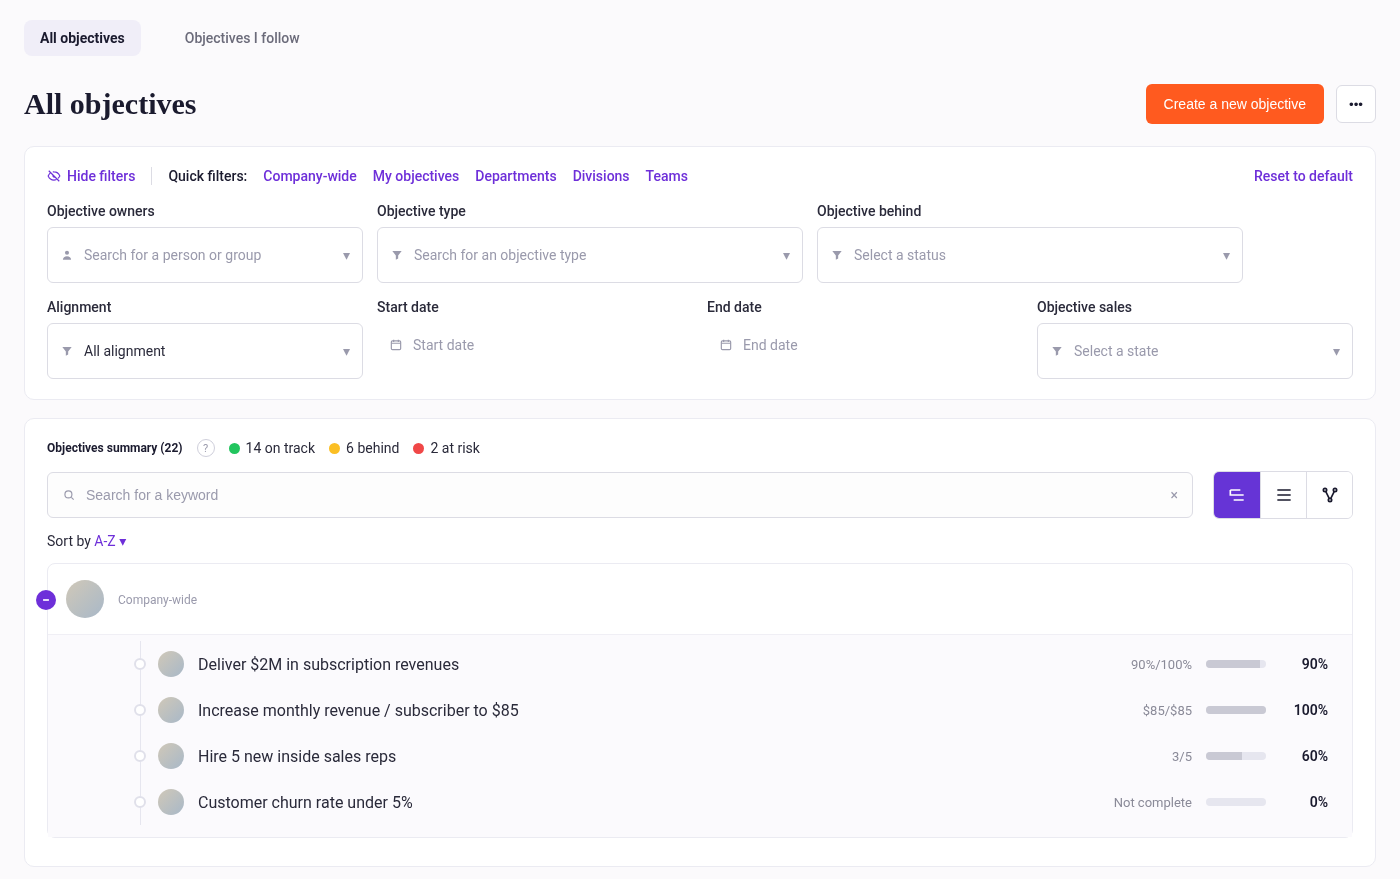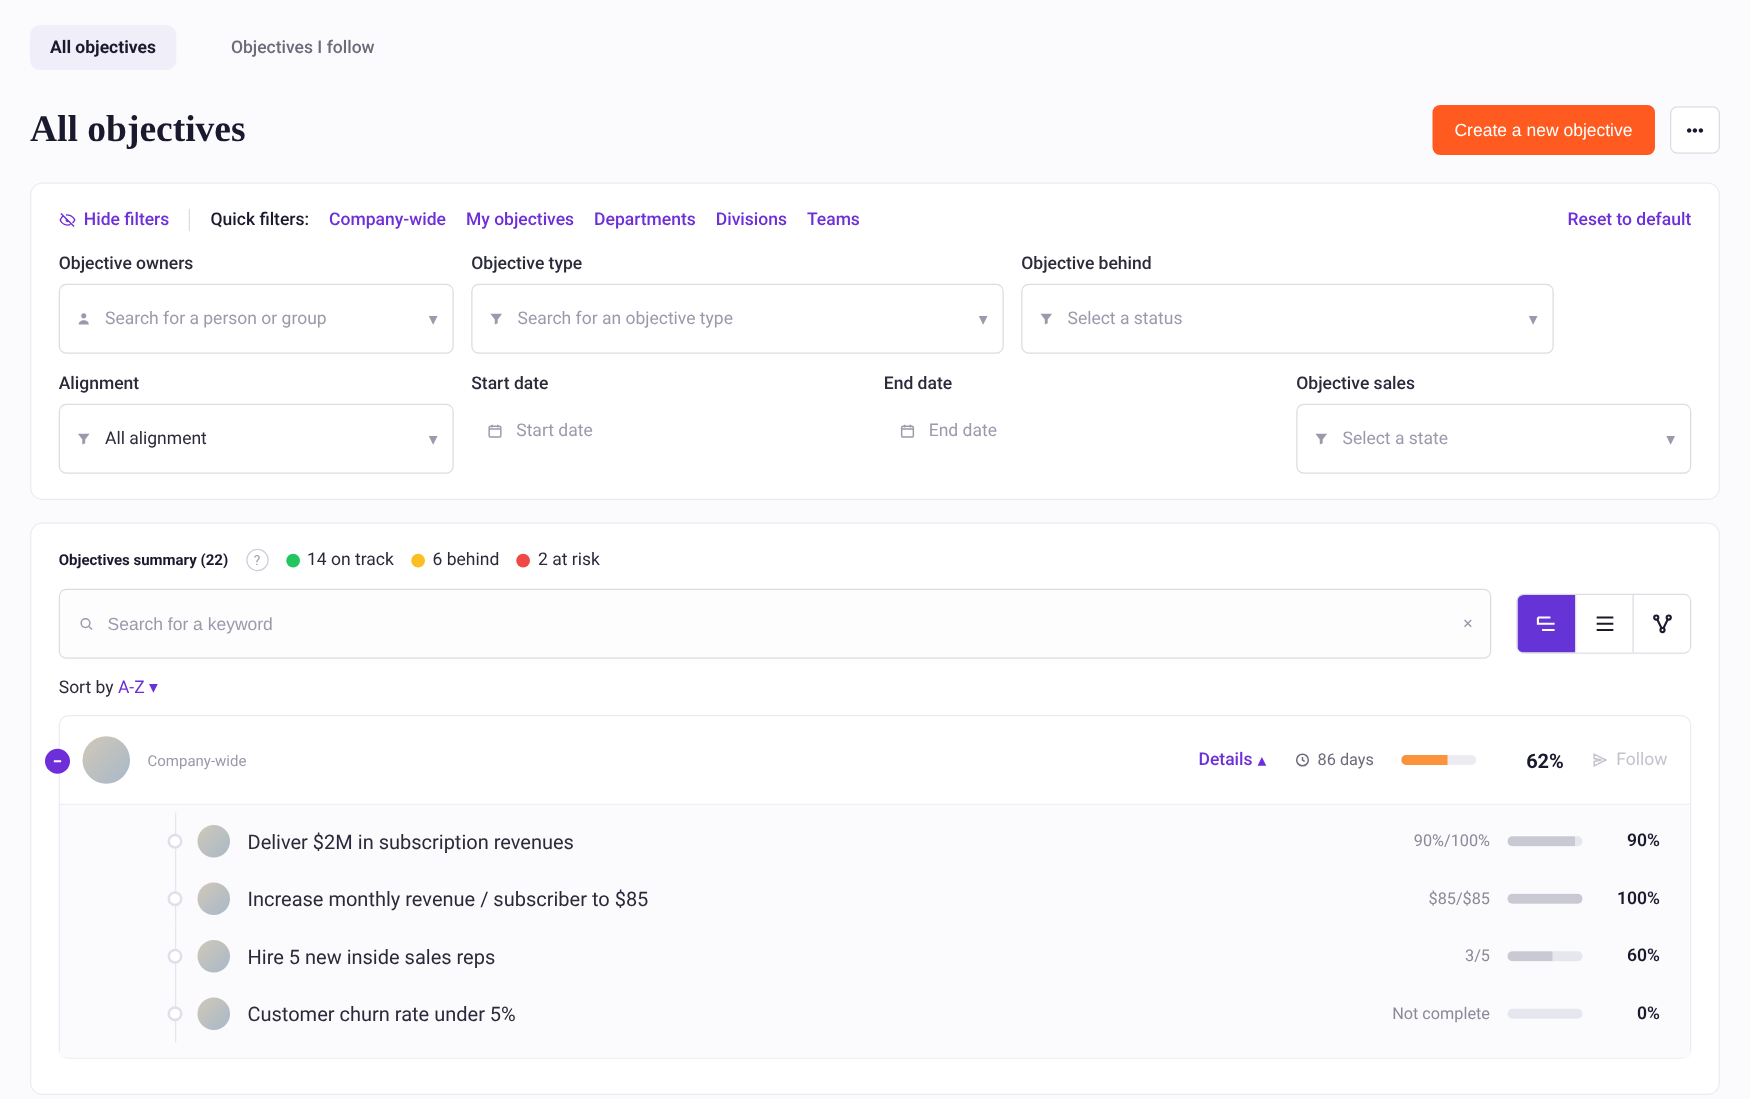--- a/index.html
+++ b/index.html
@@ -111,21 +111,21 @@
 .dot-orange { background: #fbbf24; }
 .dot-red { background: #f04747; }
 
 
 .search-row { display: flex; gap: 20px; align-items: center; margin-bottom: 14px; }
 .searchbox {
   flex: 1;
   border: 1px solid #dcdce4;
   background: #fdfdfd;
   border-radius: 6px;
-  height: 56px;
+  height: 46px;
   display: flex;
   align-items: center;
   padding: 16px 14px;
   gap: 10px;
   color: #9a9aac;
   justify-content: center;
 }
 .searchbox input {
   border: none; outline: none; flex: 1; font-size: 14px; background: transparent; color: #2a2a3a;
 }
@@ -376,43 +376,20 @@
   <div class="obj-wrap">
     <div class="collapse-pill">
       <svg width="10" height="10" viewBox="0 0 24 24" stroke="#fff" stroke-width="4">
           <path d="M5 12h14"></path>
         </svg>
     </div>
     <div class="obj-row">
       <div class="avatar"></div>
       <div class="obj-main">
         <div class="obj-scope">Company-wide</div>
-      </div>
-      <div class="obj-right">
-        <span class="details-link">
-          <span>Details</span>
-          <span>▴</span>
-        </span>
-        <span class="days">
-          <svg class="mini-icon" viewBox="0 0 24 24" fill="none" stroke="#6b6b7a" stroke-width="2">
-              <circle cx="12" cy="12" r="8"></circle>
-              <path d="M12 8v4l3 2"></path>
-            </svg>
-          <span>86 days</span>
-        </span>
-        <div class="progress">
-          <div class="bar" style="width:62%"></div>
-        </div>
-        <span class="pct">62%</span>
-        <span class="follow">
-          <svg class="mini-icon" viewBox="0 0 24 24" fill="none" stroke="#c3c3ce" stroke-width="2">
-              <path d="M4 20l16-8L4 4v6l10 2-10 2v6z"></path>
-            </svg>
-          <span>Follow</span>
-        </span>
       </div>
     </div>
 
     <div class="kr-list">
 
     <div class="kr-row">
           <div class="kr-node"></div>
           <div class="avatar sm"></div>
           <div class="kr-title">Deliver $2M in subscription revenues</div>
           <div class="kr-metric">90%/100%</div>

